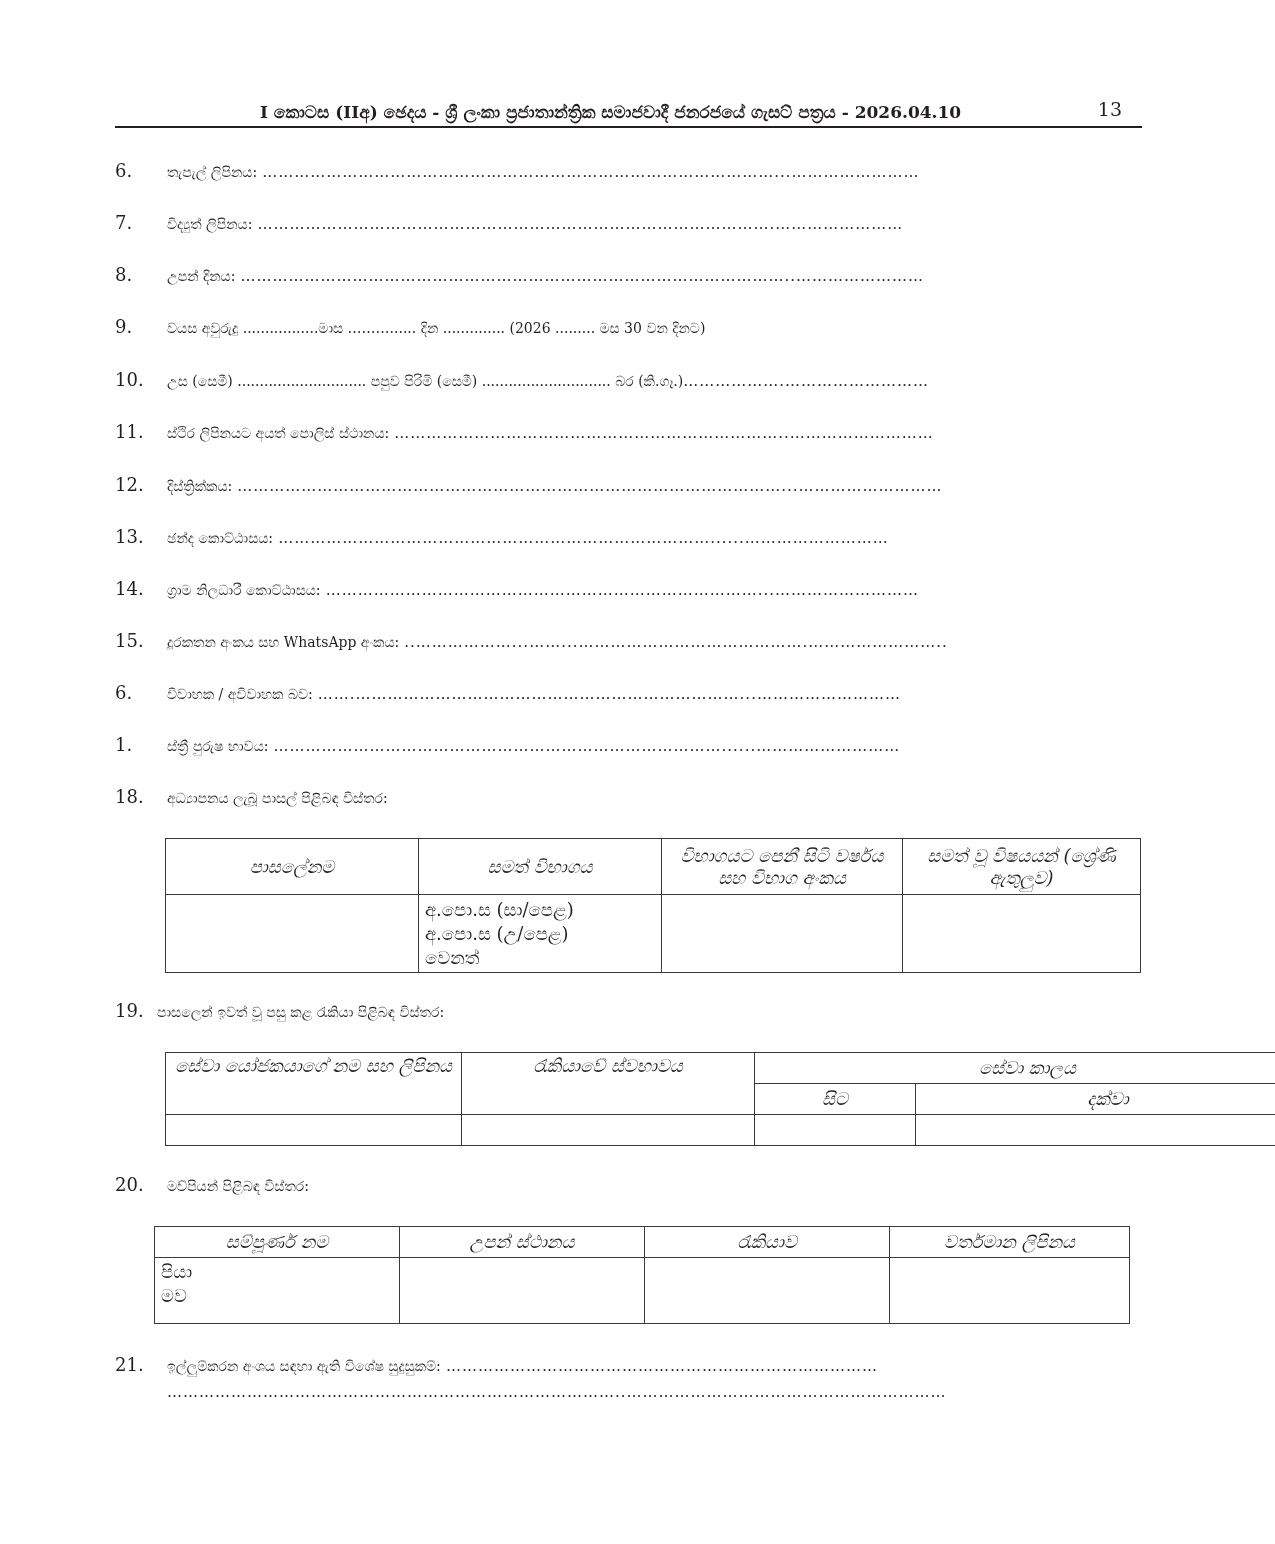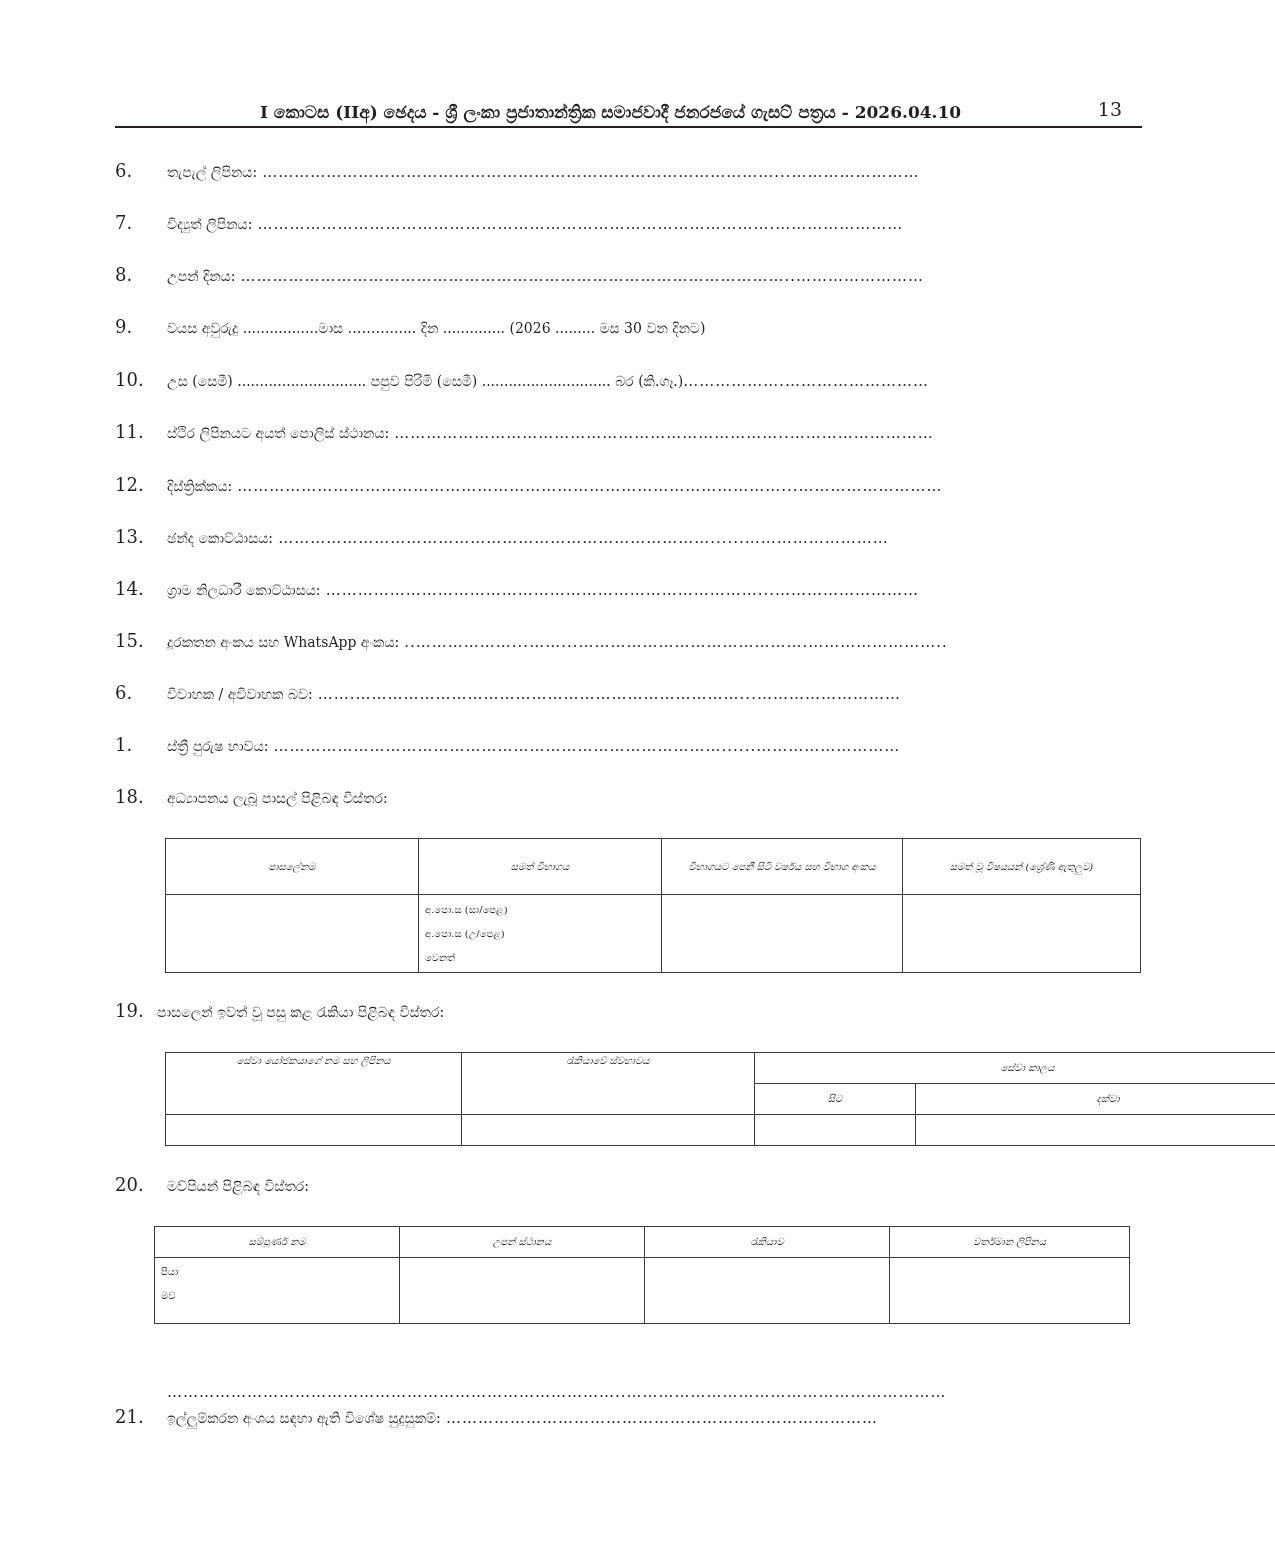--- a/index.html
+++ b/index.html
@@ -4,21 +4,21 @@
 <style>
   html, body { margin:0; padding:0; background:#ffffff; }
   body { width:1275px; height:1544px; position:relative; font-family:"DejaVu Serif", "Liberation Serif", serif; color:#231f20; overflow:hidden; }
   .header { position:absolute; left:115px; top:96px; width:1027px; height:30px; border-bottom:2.5px solid #231f20; }
   .header-title { position:absolute; left:145px; top:6px; font-size:17px; font-weight:bold; white-space:nowrap; }
   .header-page { position:absolute; right:20px; top:2px; font-size:19px; }
   .item { position:absolute; left:115px; font-size:16px; white-space:nowrap; }
   .item .num { display:inline-block; width:52px; font-size:18px; }
   .item .label { font-size:14px; }
   .item .dots { font-size:15px; letter-spacing:1px; }
-  table.form { position:absolute; border-collapse:collapse; font-size:10px;border-radius:28px; }
+  table.form { position:absolute; border-collapse:collapse; font-size:18px;border-radius:28px; }
   table.form td, table.form th { border:1.5px solid #3a3a3a; padding:2px 6px; vertical-align:middle; }
   table.form th { font-style:italic; font-weight:normal; text-align:center; }
   .stack div { line-height:24px; }
 </style>
 </head>
 <body>
 
 <div class="header">
   <span class="header-title">I කොටස (IIඅ) ඡෙදය - ශ්‍රී ලංකා ප්‍රජාතාන්ත්‍රික සමාජවාදී ජනරජයේ ගැසට් පත්‍රය - 2026.04.10</span>
   <span class="header-page">13</span>
@@ -96,14 +96,14 @@
       <div>පියා</div>
       <div>මව</div>
     </td>
     <td></td>
     <td></td>
     <td></td>
   </tr>
 </tbody>
   </table>
 
-<div class="item" style="top:1406px"><span class="num">21.</span><span class="label">ඉල්ලුම්කරන අංශය සඳහා ඇති විශේෂ සුදුසුකම්:</span> <span class="dots">………………………………………………………………………</span></div>
+<div class="item" style="top:1354px"><span class="num">21.</span><span class="label">ඉල්ලුම්කරන අංශය සඳහා ඇති විශේෂ සුදුසුකම්:</span> <span class="dots">………………………………………………………………………</span></div>
 <div class="item" style="top:1382px; left:167px;"><span class="dots">…………………………………………………………………………..……………………………………………………</span></div>
 
 </body></html>

